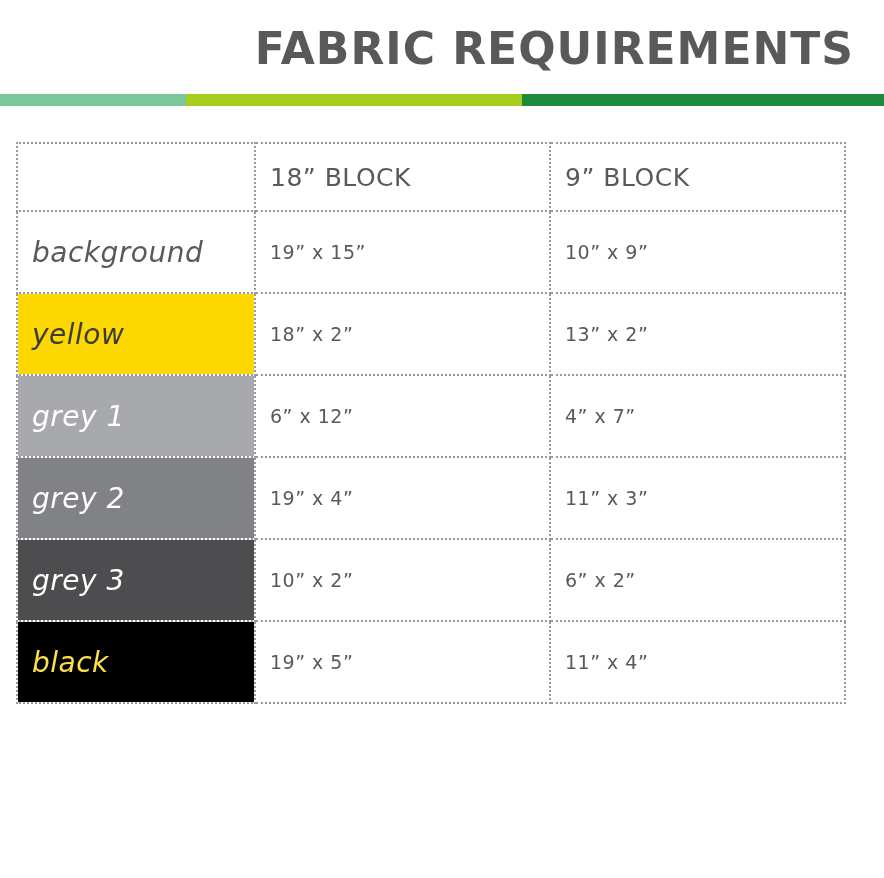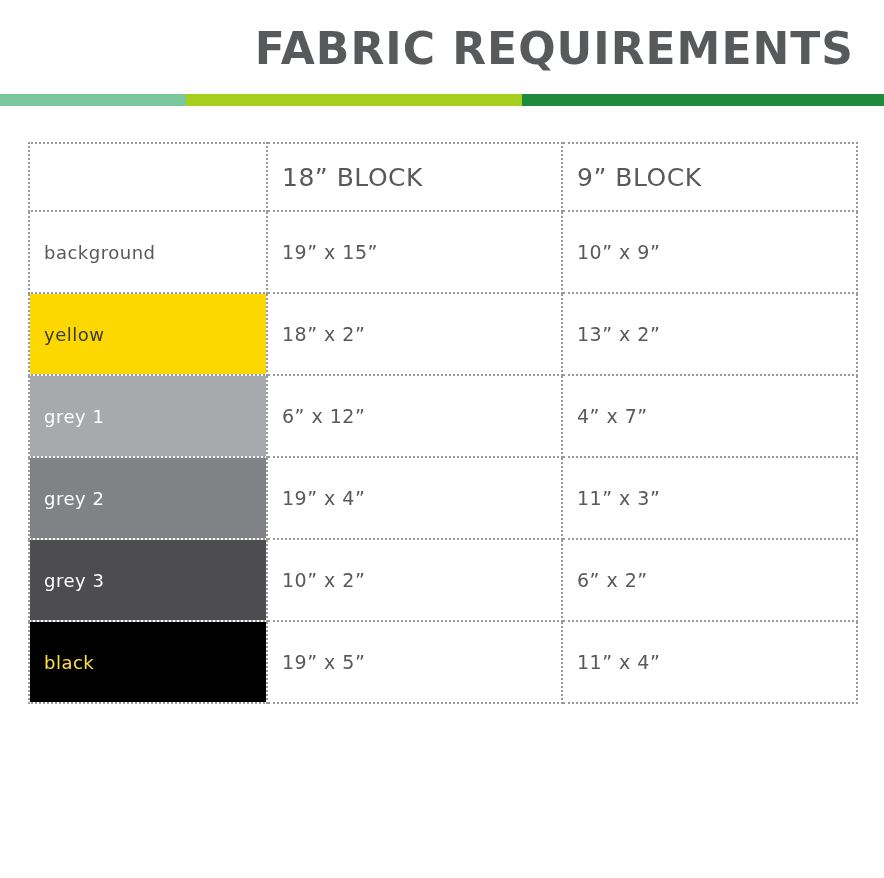--- a/index.html
+++ b/index.html
@@ -46,21 +46,21 @@
     height: 100%;
   }
   .rule-seg.s0 { width: 21%; }
   .rule-seg.s1 { width: 38%; }
   .rule-seg.s2 { width: 41%; }
 
   
   .table {
     position: absolute;
     top: 142px;
-    left: 28px;
+    left: 16px;
     width: 828px;
     border-collapse: collapse;
     table-layout: fixed;
   }
   .table td {
     border: 2px dotted #9a9a9a;
     padding: 0;
     vertical-align: middle;
   }
   .col-fabric { width: 238px; }
@@ -85,22 +85,23 @@
     padding: 0;
   }
   .swatch-fill {
     position: absolute;
     left: 0; top: 0; right: 0; bottom: 0;
     display: flex;
     align-items: center;
   }
   .swatch-label {
     padding-left: 14px;
-    font-size: 18px;
+    font-size: 28px;
     letter-spacing: 0.5px;
+    font-style: italic;
   }
   .size-cell .cell-text { font-size: 19px; }
 </style>
 </head>
 <body>
 
 <div class="page">
 
   <div class="title">FABRIC REQUIREMENTS</div>
 

